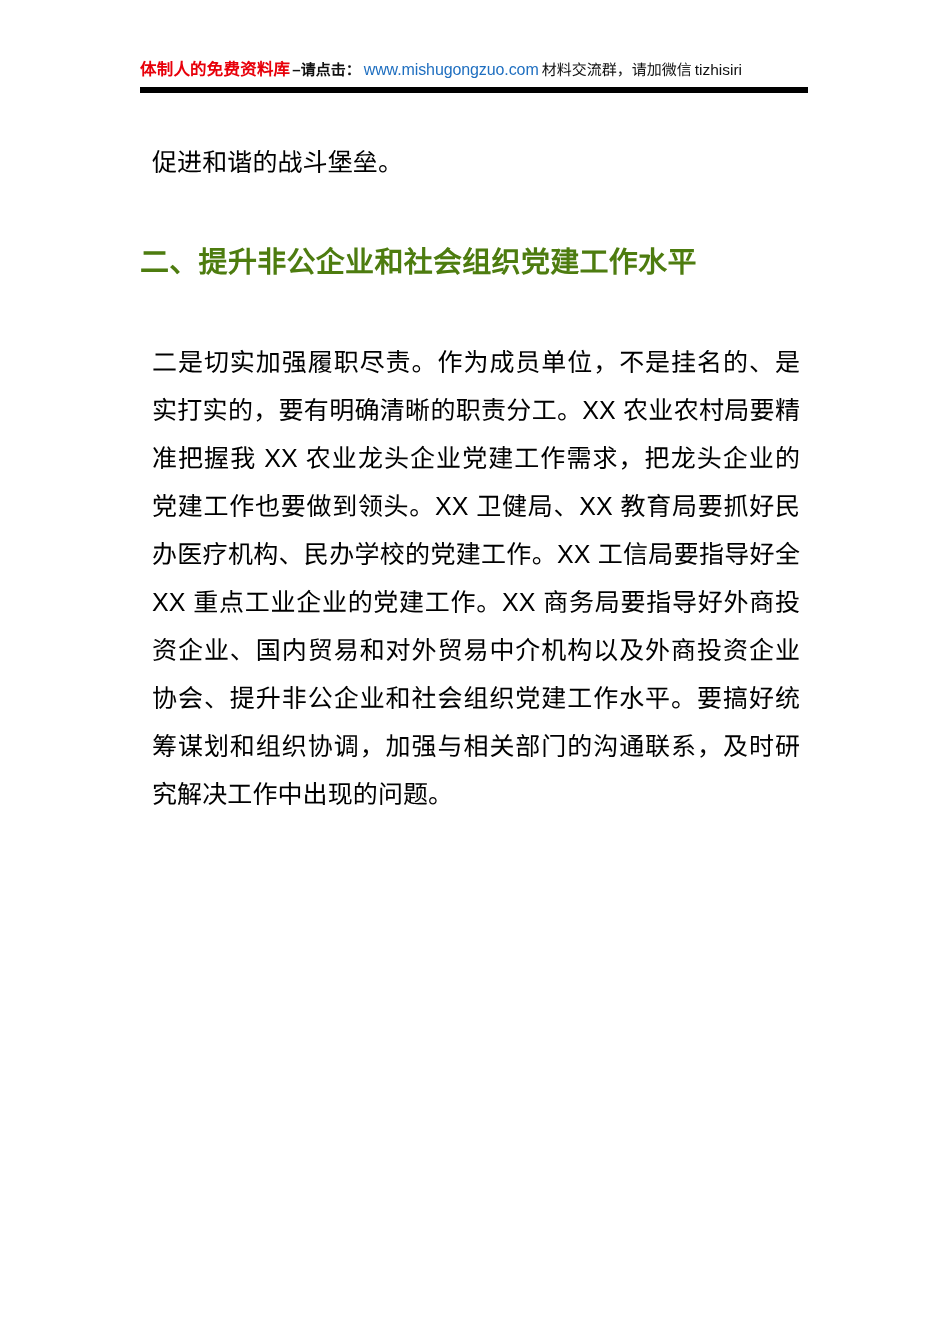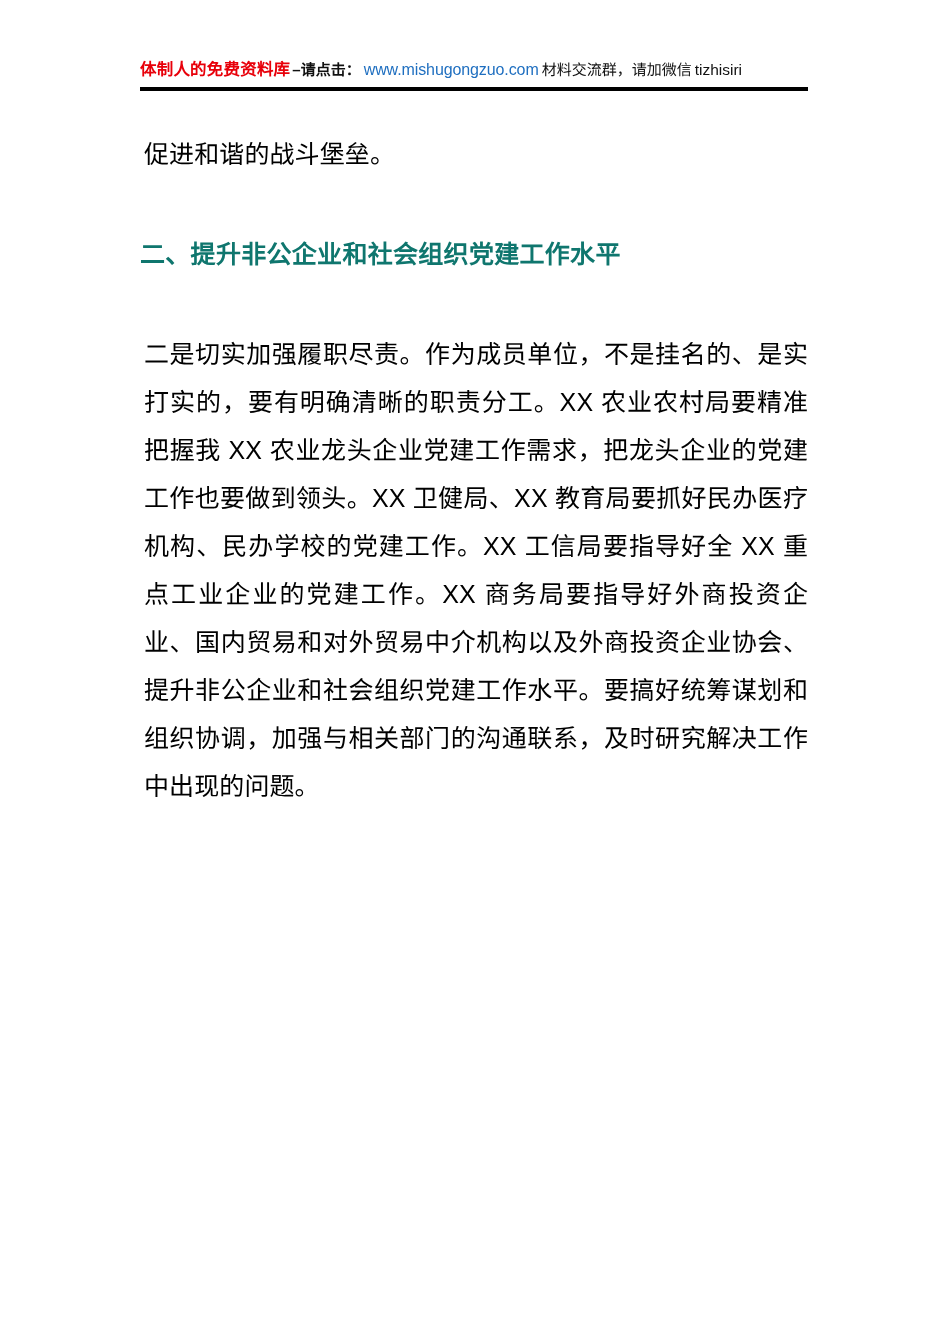--- a/index.html
+++ b/index.html
@@ -22,21 +22,21 @@
   }
 
   
   .promo-header {
     position: absolute;
     left: 140px;
     top: 58px;
     width: 668px;
     box-sizing: border-box;
     padding-bottom: 6px;
-    border-bottom: 4px solid #000000;
+    border-bottom: 6px solid #000000;
     white-space: nowrap;
     font-size: 15.5px;
     line-height: 1.35;
   }
   .promo-brand {
     color: #e8000a;
     font-weight: 700;
     font-size: 16.5px;
     letter-spacing: 0.2px;
   }
@@ -68,37 +68,37 @@
   }
 
   
   .doc-body {
     position: absolute;
     left: 140px;
     top: 126px;
     width: 672px;
   }
   .doc-para {
-    margin: 4px;
+    margin: 12px;
     font-size: 25px;
     line-height: 48px;
     text-align: justify;
     text-justify: inter-ideograph;
     color: #000000;
     letter-spacing: 0.1px;
   }
   .doc-para.first-line {
     margin-bottom: 52px;
   }
   .doc-heading {
     margin: 0 0 52px 0;
-    font-size: 25px;
+    font-size: 29px;
     line-height: 48px;
     font-weight: 700;
-    color: #0f766e;
+    color: #4d7c0f;
     letter-spacing: 0.3px;
   }
   .doc-para + .doc-para {
     margin-top: 48px;
   }
 </style>
 </head>
 <body>
 
 <div class="page">

